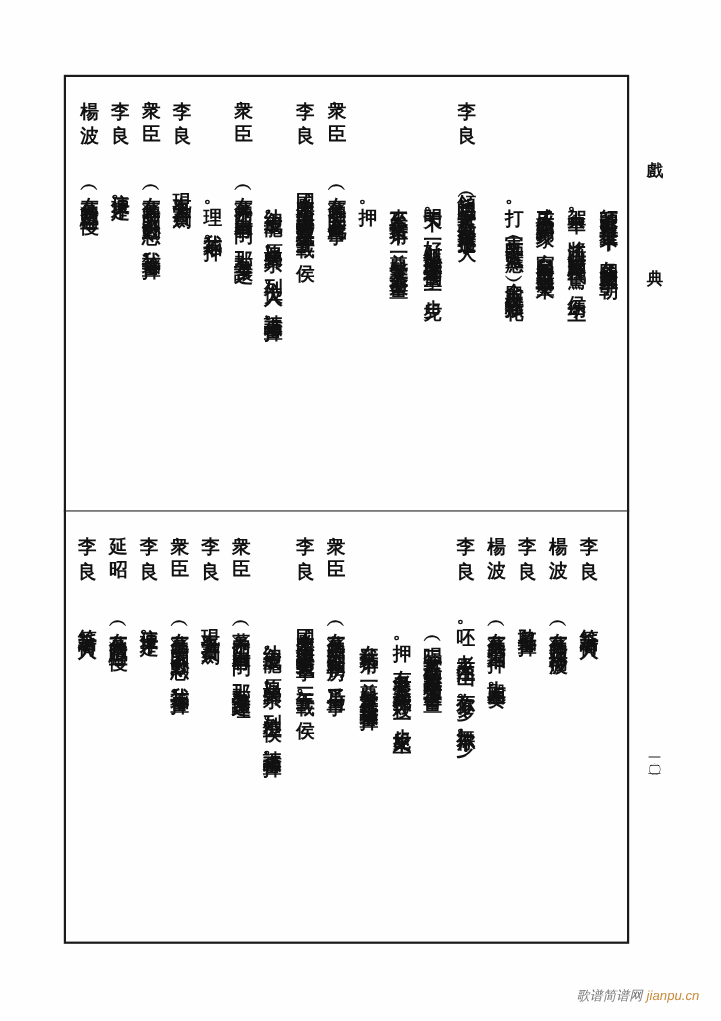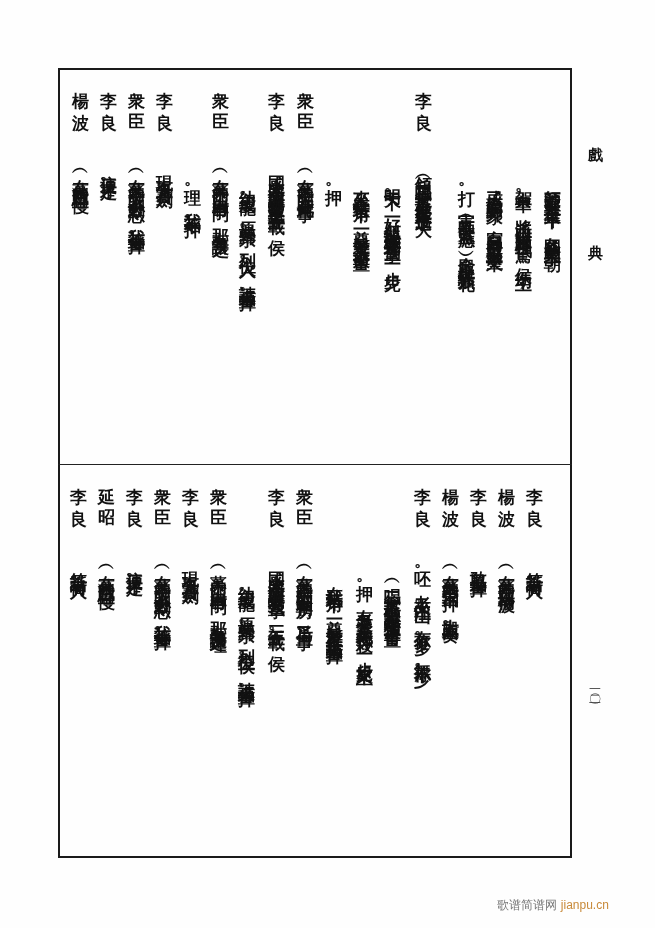--- a/index.html
+++ b/index.html
@@ -28,22 +28,22 @@
     font-size:17px; letter-spacing:3px; margin-top:14px;
   }
   .margin-title {
     position:absolute; left:588px; font-size:15px; font-weight:bold;
   }
   .page-num {
     position:absolute; left:586px; top:682px; writing-mode:vertical-rl; text-orientation:upright;
     font-size:12px; letter-spacing:2px; color:#222;
   }
   .watermark {
-    position:absolute; left:497px; top:897px; font-size:12px; color:#777;
-    font-family:"DejaVu Sans", sans-serif; white-space:nowrap;
+    position:absolute; left:524px; top:897px; font-size:12px; color:#777;
+    font-family:"DejaVu Sans", sans-serif; white-space:nowrap;font-style:italic;
   }
   .watermark .site { color:#c88a3a; font-family:"Liberation Sans", sans-serif; }
 </style>
 </head>
 <body>
 
 <div class="frame"></div>
 <div class="divider"></div>
 
 <div class="margin-title" style="top:146px;">戲</div>

